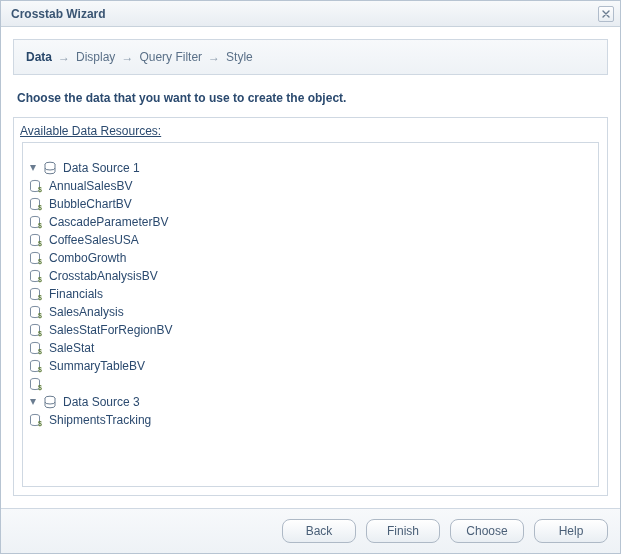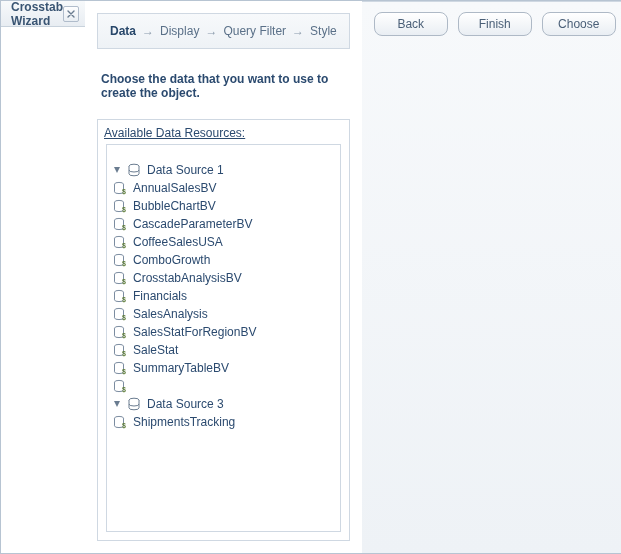--- a/index.html
+++ b/index.html
@@ -6,21 +6,21 @@
   html, body {
     margin: 0; padding: 0;
     font-family: Arial, Helvetica, sans-serif;
     font-size: 12px;
     color: #2b4a6f;
     background: #fff;
   }
   .window {
     width: 621px; height: 554px;
     border: 1px solid #b7c4d2;
-    display: flex; flex-direction: row;
+    display: flex; flex-direction: column;
     background: #fff;
   }
   .titlebar {
     height: 26px;
     background: linear-gradient(#f7f9fb, #e8edf2);
     border-bottom: 1px solid #c8d2dc;
     display: flex; align-items: center;
     padding: 0 6px 0 10px;
   }
   .titlebar .title {
@@ -33,21 +33,21 @@
     border: 1px solid #b0bccb;
     border-radius: 2px;
     background: linear-gradient(#fdfdfe, #e9eef3);
     display: flex; align-items: center; justify-content: center;
     cursor: pointer;
   }
   .close-btn svg { width: 8px; height: 8px; }
   .content {
     flex: 1;
     padding: 12px;
-    display: flex; flex-direction: column; gap: 7px;
+    display: flex; flex-direction: column;
   }
   .steps-box {
     border: 1px solid #cfd8e2;
     background: linear-gradient(#f7f9fb, #eef2f6);
     padding: 10px 12px;
     display: flex; align-items: center;
     gap: 6px;
     color: #5a7088;
   }
   .steps-box .step { white-space: nowrap; }

